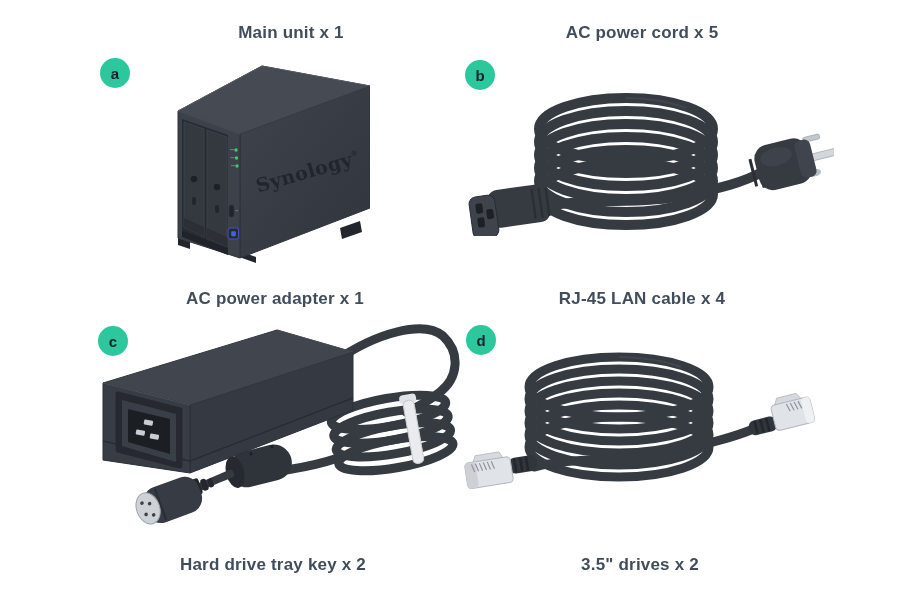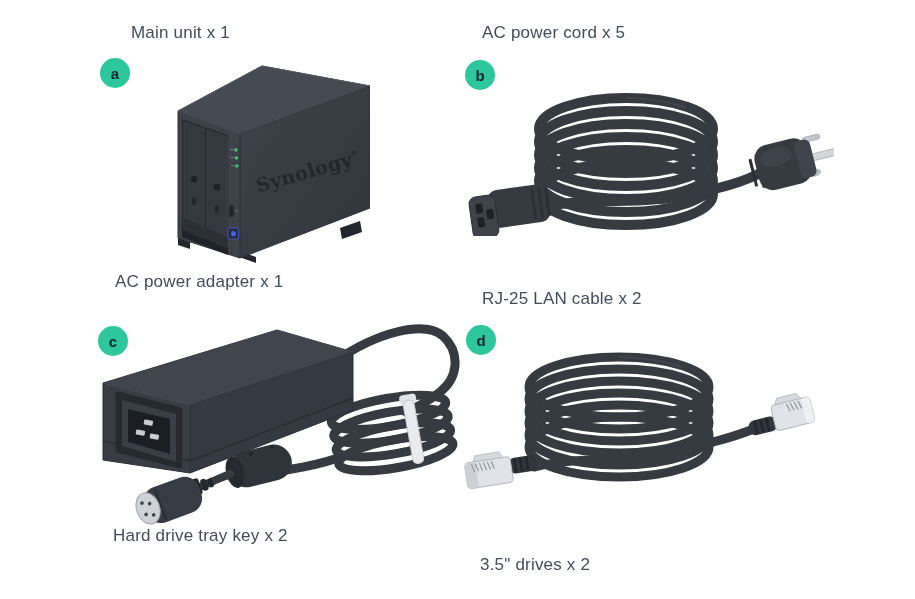--- a/index.html
+++ b/index.html
@@ -1,39 +1,39 @@
 <!DOCTYPE html>
 <html><head>
 <meta charset="utf-8">
 <style>
   * { margin:0; padding:0; box-sizing:border-box; }
   html,body { background:#ffffff; }
   body { font-family:"Liberation Sans", sans-serif; }
   .canvas { position:relative; width:915px; height:599px; background:#ffffff; overflow:hidden; }
   .item-title, .caption {
-    position:absolute; width:320px; 
-    font-size:17px; font-weight:400; letter-spacing:.2px; color:#424d5c;
+    position:absolute; width:320px; text-align:center;
+    font-size:17px; font-weight:700; letter-spacing:.2px; color:#424d5c;
   }
   .badge {
     position:absolute; width:30px; height:30px; border-radius:50%;
     background:#2cc79d; color:#16222e; font-size:15px; font-weight:700;
     display:flex; align-items:center; justify-content:center; line-height:1;
   }
   .illus { position:absolute; display:block; }
 </style>
 </head>
 <body>
 
 <div class="canvas">
 
   <div class="item-title" style="left:131px; top:23px;">Main unit x 1</div>
   <div class="item-title" style="left:482px; top:23px;">AC power cord x 5</div>
 
-  <div class="item-title" style="left:115px; top:272px;">AC power adapter x 1</div>
-  <div class="item-title" style="left:482px; top:289px;">RJ-25 LAN cable x 2</div>
+  <div class="item-title" style="left:115px; top:289px;">AC power adapter x 1</div>
+  <div class="item-title" style="left:482px; top:289px;">RJ-45 LAN cable x 4</div>
 
   <div class="badge" style="left:100px; top:58px;">
       <span>a</span>
     </div>
   <div class="badge" style="left:465px; top:60px;">
       <span>b</span>
     </div>
   <div class="badge" style="left:98px; top:326px;">
       <span>c</span>
     </div>
@@ -239,16 +239,16 @@
       <rect x="345" y="54" width="9" height="26" rx="4" fill="#eef0f3"></rect>
       <g stroke="#8e959d" stroke-width="1.2">
         <line x1="330" y1="56" x2="332" y2="64"></line>
           <line x1="334" y1="56" x2="336" y2="64"></line>
         <line x1="338" y1="56" x2="340" y2="64"></line>
           <line x1="342" y1="56" x2="344" y2="64"></line>
       </g>
     </g>
   </svg>
 
-  <div class="caption" style="left:113px; top:526px;">Hard drive tray key x 2</div>
+  <div class="caption" style="left:113px; top:555px;">Hard drive tray key x 2</div>
   <div class="caption" style="left:480px; top:555px;">3.5" drives x 2</div>
 
 </div>
 
 </body></html>

